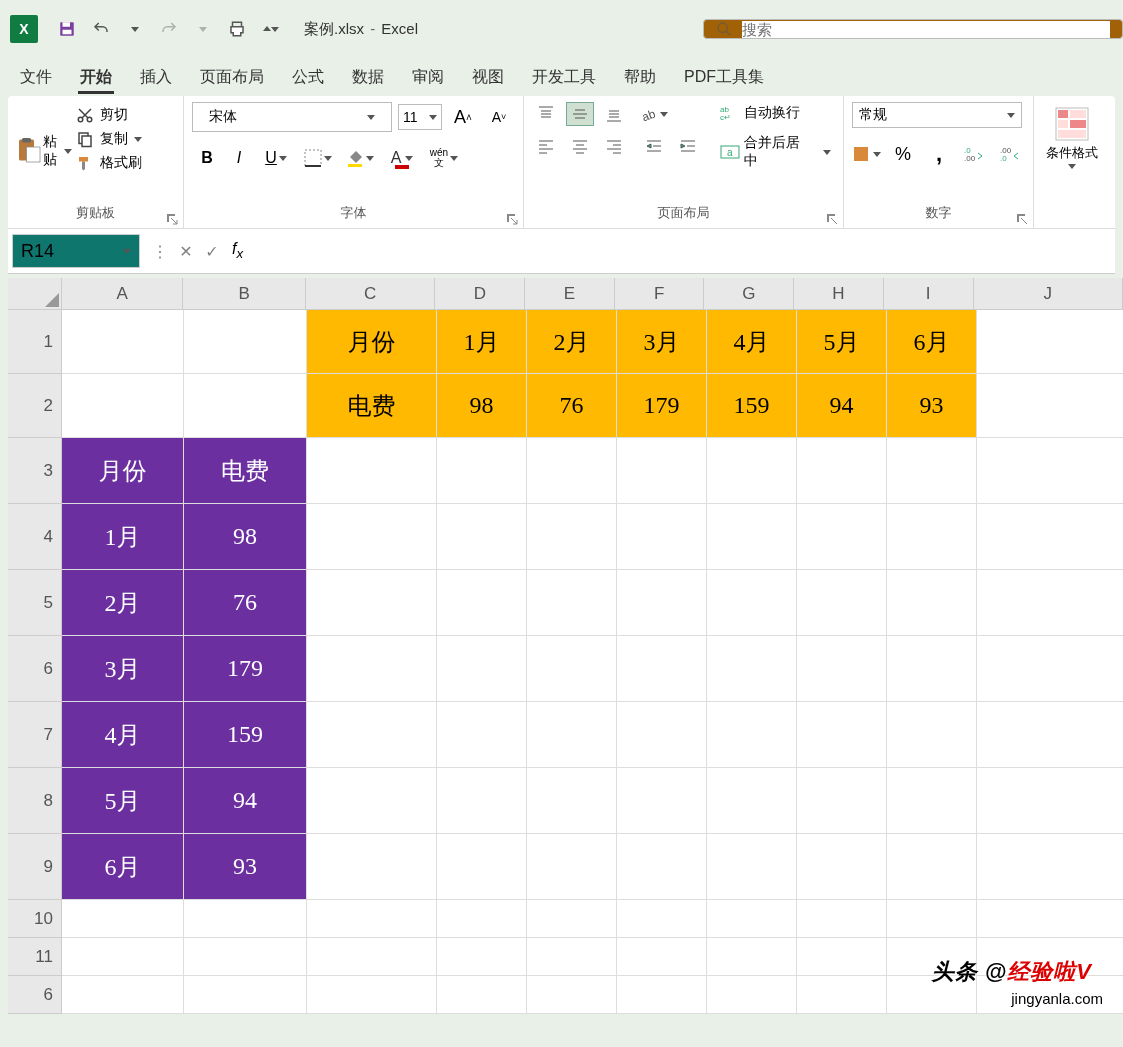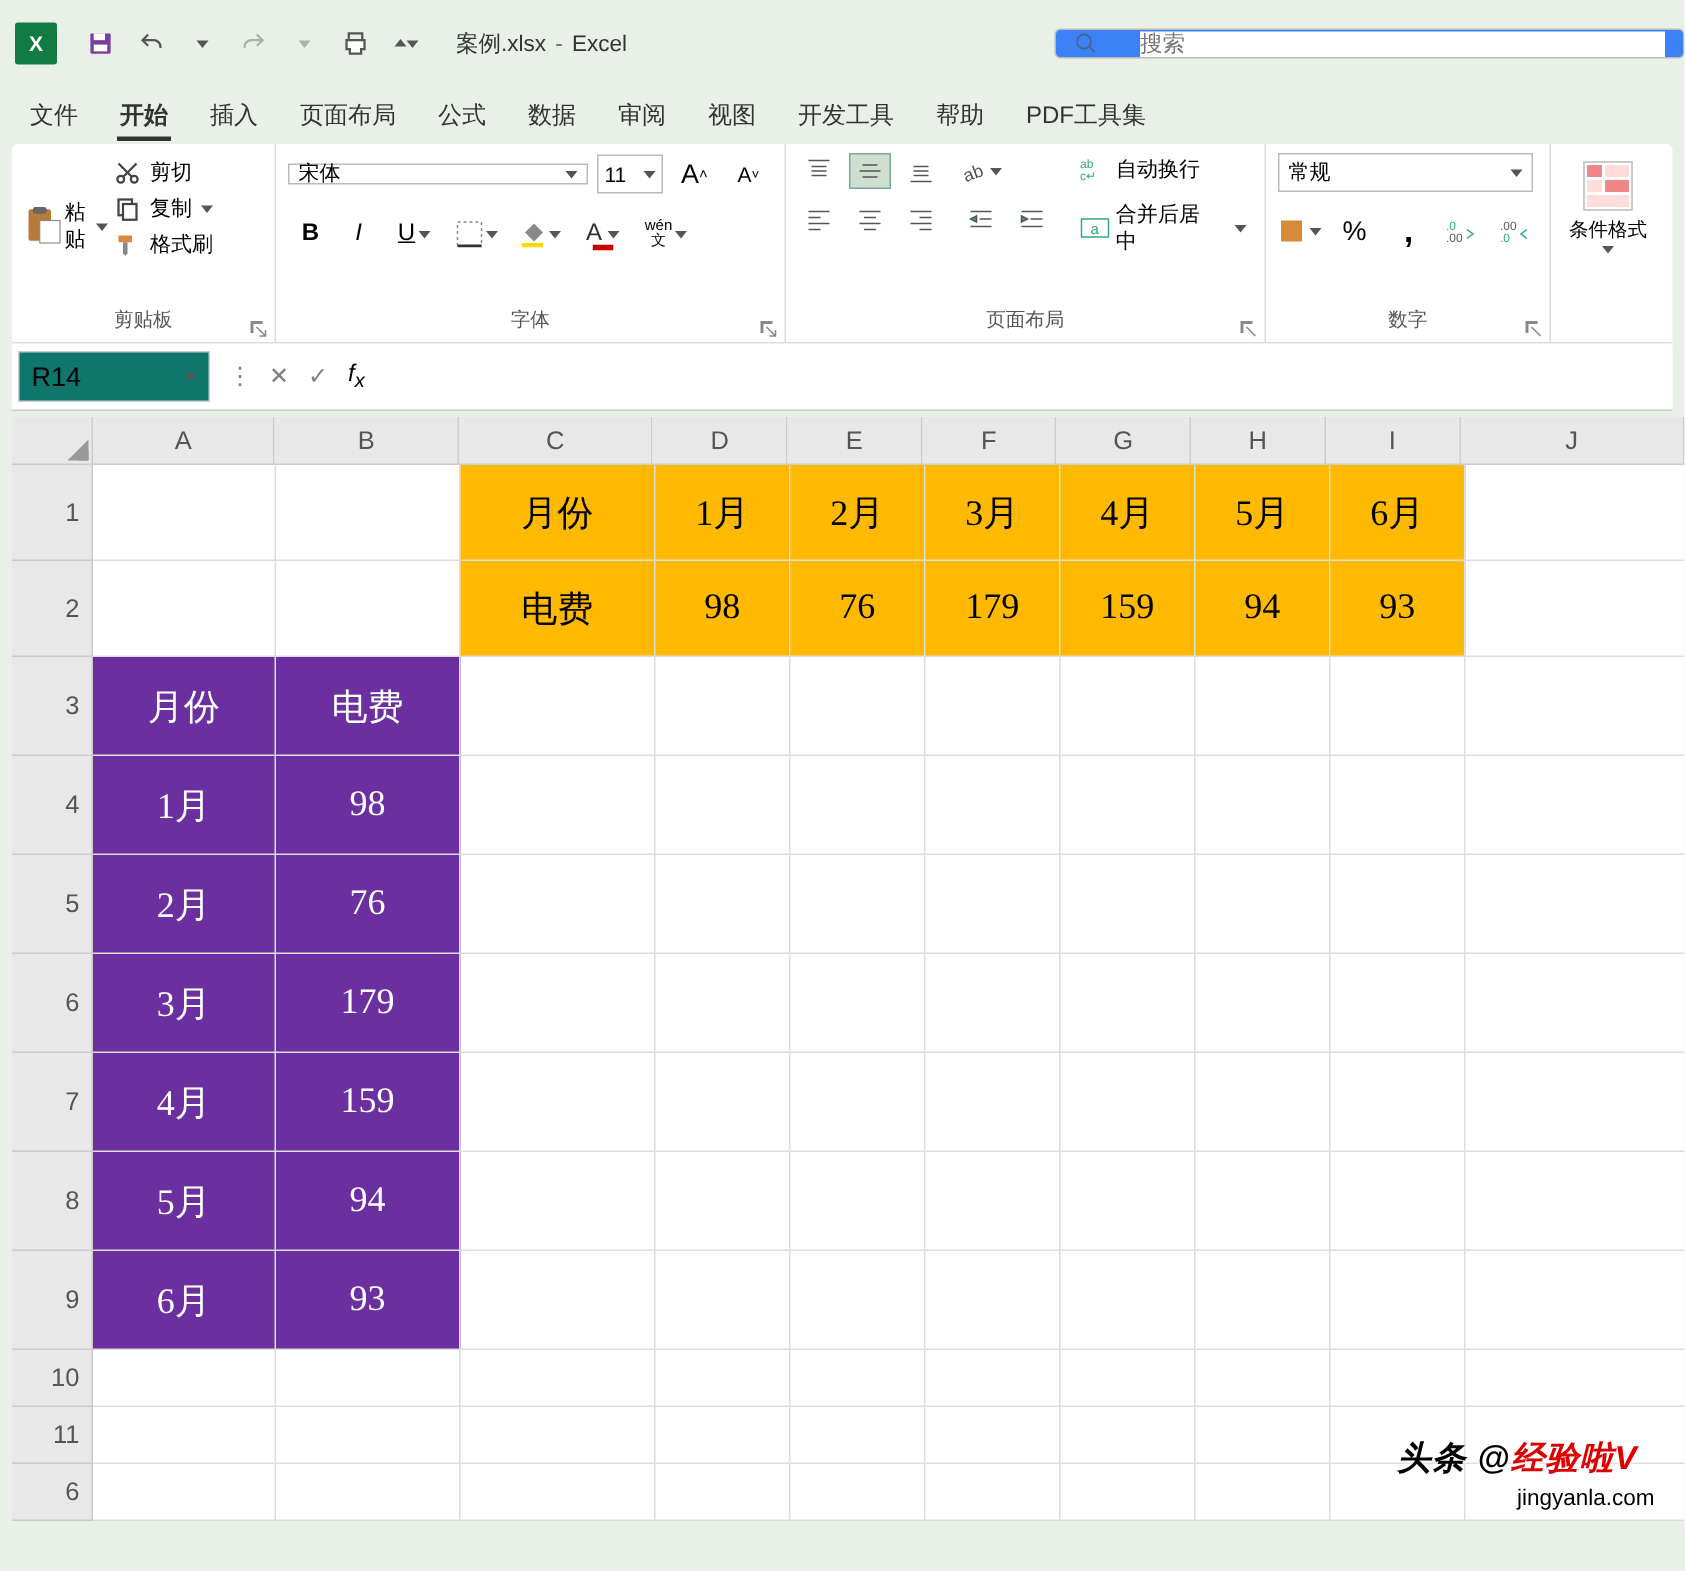--- a/index.html
+++ b/index.html
@@ -7,21 +7,21 @@
   
   
   .title-bar { height: 58px; display: flex; align-items: center; padding: 0 10px; }
   .title-left { display: flex; align-items: center; gap: 4px; }
   .excel-logo { width: 28px; height: 28px; background: #107c41; display:flex; align-items:center; justify-content:center; color:#fff; font-weight:bold; font-size:14px; border-radius:2px; margin-right:10px;}
   .qat-btn { width: 30px; height: 30px; display: flex; align-items: center; justify-content: center; cursor: pointer; border-radius:2px; }
   .qat-btn svg { width:18px; height:18px; }
   .title-text { margin-left: 14px; font-size: 15px; color: #333; }
   .dash { color: #666; margin: 0 2px; }
   
-  .search-bar { margin-left: auto; flex: 1; max-width: 420px; height: 20px; background:#3b82f6; border:1px solid #bbb; border-radius:4px; display:flex; align-items:center; padding:0 12px; gap:28px; margin-right:-10px;}
+  .search-bar { margin-left: auto; flex: 1; max-width: 420px; height: 20px; background:#a16207; border:1px solid #bbb; border-radius:4px; display:flex; align-items:center; padding:0 12px; gap:10px; margin-right:-10px;}
   .search-bar svg { width:16px; height:16px; opacity:0.6; }
   .search-bar input { border:none; outline:none; font-size:15px; flex:1; }
   
   
   .tabs { height: 38px; display:flex; align-items:center; padding: 0 18px; gap: 24px; }
   .tab { font-size: 16px; color:#333; padding: 6px 2px; cursor:pointer; }
   .tab.active { font-weight:bold; border-bottom: 3px solid #333; padding-bottom:3px; }
   
   
   .ribbon { background:#fff; margin: 0 8px; border-radius: 4px 4px 0 0; height: 132px; display:flex; }
@@ -33,21 +33,21 @@
   
   .clip-left { display:flex; flex-direction:row; align-items:center; justify-content:center; width:56px; }
   .clip-left svg { width:36px; height:36px; }
   .clip-right { display:flex; flex-direction:column; gap:2px; padding-top:2px;}
   .clip-item { display:flex; align-items:center; gap:6px; font-size:14px; padding: 2px 4px; cursor:pointer; }
   .clip-item svg { width:18px; height:18px; }
   
   
   .font-group { width: 340px; }
   .font-top { display:flex; gap:6px; align-items:center; }
-  .font-name { width:200px; height:14px; border:1px solid #bbb; font-size:14px; padding:0 6px; background:#fff; display:flex; align-items:center; justify-content:space-between; }
+  .font-name { width:200px; height:30px; border:1px solid #bbb; font-size:14px; padding:0 16px; background:#fff; display:flex; align-items:center; justify-content:space-between; }
   .font-size { width:44px; height:26px; border:1px solid #bbb; font-size:14px; padding:0 4px; background:#fff; display:flex; align-items:center; justify-content:space-between;}
   .font-bottom { display:flex; gap:2px; margin-top:12px; align-items:center; }
   .fbtn { width:30px; height:28px; display:flex; align-items:center; justify-content:center; cursor:pointer; font-size:16px;}
   .fbtn.with-dd { width:40px; }
   
   
   .align-group { width:320px;}
   .align-rows { display:flex; flex-direction:column; gap:8px; }
   .align-row { display:flex; gap:6px; align-items:center; }
   .abtn { width:28px; height:24px; display:flex; align-items:center; justify-content:center; cursor:pointer; }

